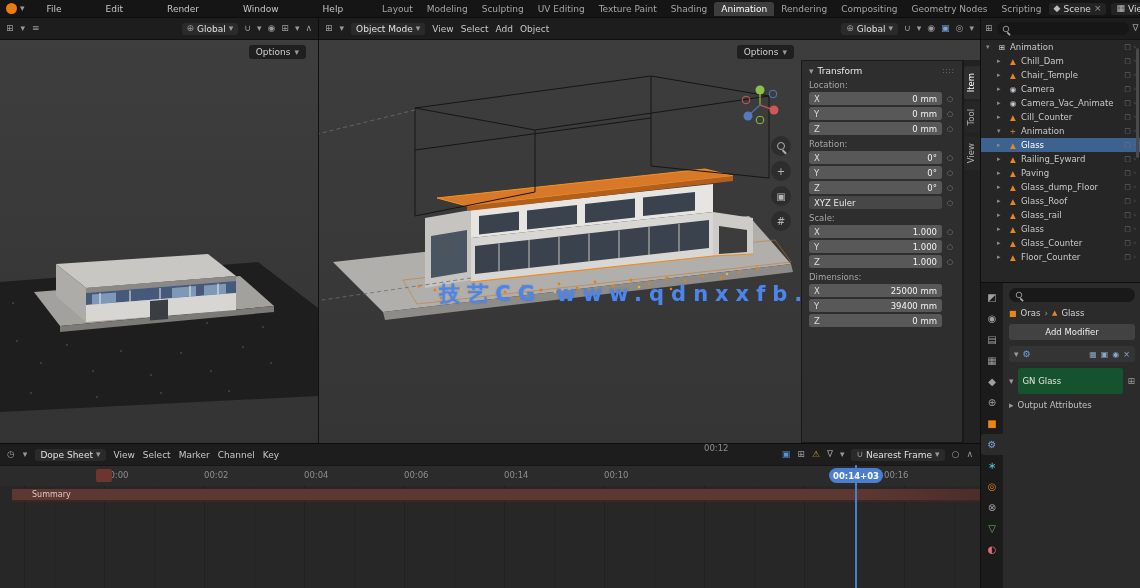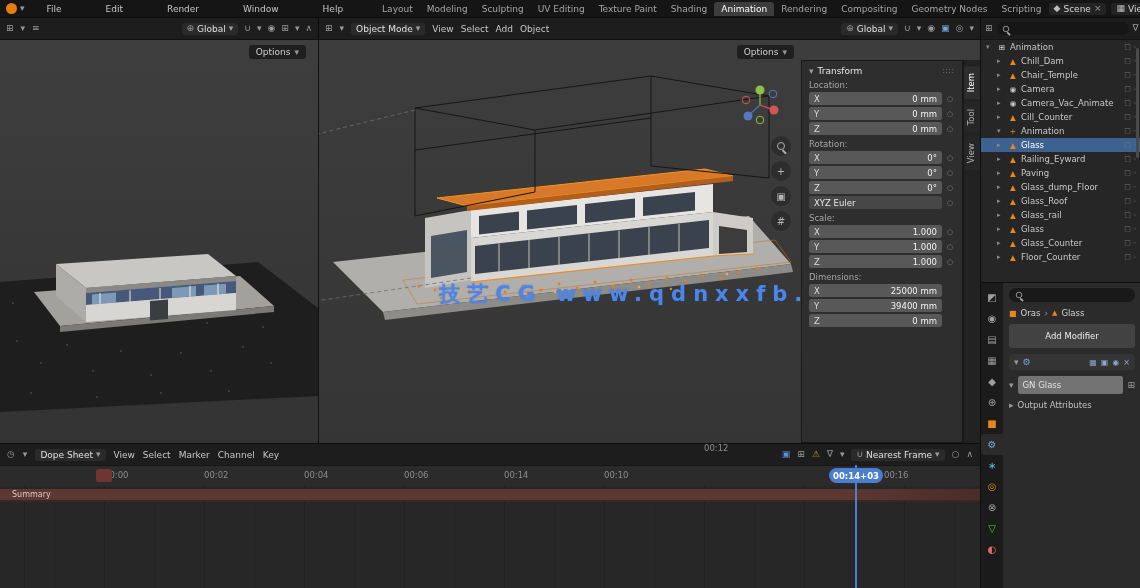--- a/index.html
+++ b/index.html
@@ -69,35 +69,35 @@
 .oscroll{position:absolute;right:1px;top:30px;width:3px;height:110px;background:#4a4a4a;border-radius:2px}
 
 #props{left:980px;top:283px;width:160px;height:305px;background:#2b2b2b;border-left:1px solid #0e0e0e}
 #ptabs{position:absolute;left:0;top:0;width:22px;height:305px;background:#1b1b1b;padding-top:4px}
 .ptab{width:22px;height:21px;display:flex;align-items:center;justify-content:center;font-size:10px;color:#9f9f9f}
 .ptab.active{background:#2b2b2b;border-radius:3px 0 0 3px}
 #pcontent{position:absolute;left:22px;top:0;width:138px;height:305px;padding:5px 6px;display:flex;flex-direction:column;gap:6px}
 .psearch{height:14px;background:#191919;border-radius:8px;display:flex;align-items:center;gap:4px;padding:0 6px}
 .psearch input{flex:1;min-width:0;background:transparent;border:none;outline:none;color:#ccc;font-size:8.5px}
 .bcrumb{display:flex;align-items:center;gap:4px;font-size:8.5px;color:#d2d2d2}
-.addmod{height:24px;background:#424242;border-radius:3px;display:flex;align-items:center;justify-content:center;font-size:8.5px;color:#ececec}
+.addmod{height:16px;background:#424242;border-radius:3px;display:flex;align-items:center;justify-content:center;font-size:8.5px;color:#ececec}
 .modhead{height:16px;background:#343434;border-radius:3px;display:flex;align-items:center;gap:4px;padding:0 5px;font-size:8.5px}
 .modhead .tg{color:#8fa8c8;font-size:8px}
 .modname{display:flex;align-items:center;gap:4px}
-.namefld{flex:1;height:18px;background:#737373;border-radius:2.5px;display:flex;align-items:center;padding:0 5px;color:#e2e2e2;font-size:8.5px}
+.namefld{flex:1;height:26px;background:#14532d;border-radius:2.5px;display:flex;align-items:center;padding:0 5px;color:#e2e2e2;font-size:8.5px}
 .psec{display:flex;align-items:center;gap:4px;font-size:8.5px;color:#c0c0c0}
 
 #tl-header{left:0;top:443px;width:980px;height:22px;background:#1d1d1d;border-top:1px solid #0d0d0d;display:flex;align-items:center;gap:8px;padding:0 7px}
 #tl-ruler{left:0;top:465px;width:980px;height:21px;background:#2b2b2b;border-top:1px solid #161616}
 .rlab{position:absolute;top:5px;font-size:8.5px;color:#8d8d8d}
 #frame-badge{position:absolute;left:829px;top:468px;width:54px;height:15px;background:#4a7fd0;border-radius:8px;color:#fff;font-size:8.5px;font-weight:bold;display:flex;align-items:center;justify-content:center}
 #tl-body{left:0;top:486px;width:980px;height:102px;background:#272727;overflow:hidden;
  background-image:repeating-linear-gradient(90deg,#202020 0 1px,transparent 1px 100px),repeating-linear-gradient(90deg,#232323 0 1px,transparent 1px 50px);
  background-position:104px 0,54px 0}
-.sumrow{position:absolute;left:0;top:3px;width:980px;height:13px;background:linear-gradient(90deg,#5d3833 0%,#5d3833 86%,#4a2c29 100%);border-bottom:2px solid #3c2523;display:flex;align-items:center;padding:0 12px;font-size:8px;color:#ddc9c9}
+.sumrow{position:absolute;left:12px;top:3px;width:980px;height:13px;background:linear-gradient(90deg,#5d3833 0%,#5d3833 86%,#4a2c29 100%);border-bottom:2px solid #3c2523;display:flex;align-items:center;padding:0 20px;font-size:8px;color:#ddc9c9}
 #ruler-tag{position:absolute;left:96px;top:469px;width:16px;height:13px;background:#6e3430;border-radius:2px}
 #playhead{position:absolute;left:855px;top:465px;width:2px;height:123px;background:#4a7fd0}
 .tlmenu{font-size:9px;color:#c8c8c8;white-space:nowrap}
 .tlright{margin-left:auto;display:flex;align-items:center;gap:7px}
 svg{display:block}
 </style>
 </head>
 <body>
 
 <div id="root">

